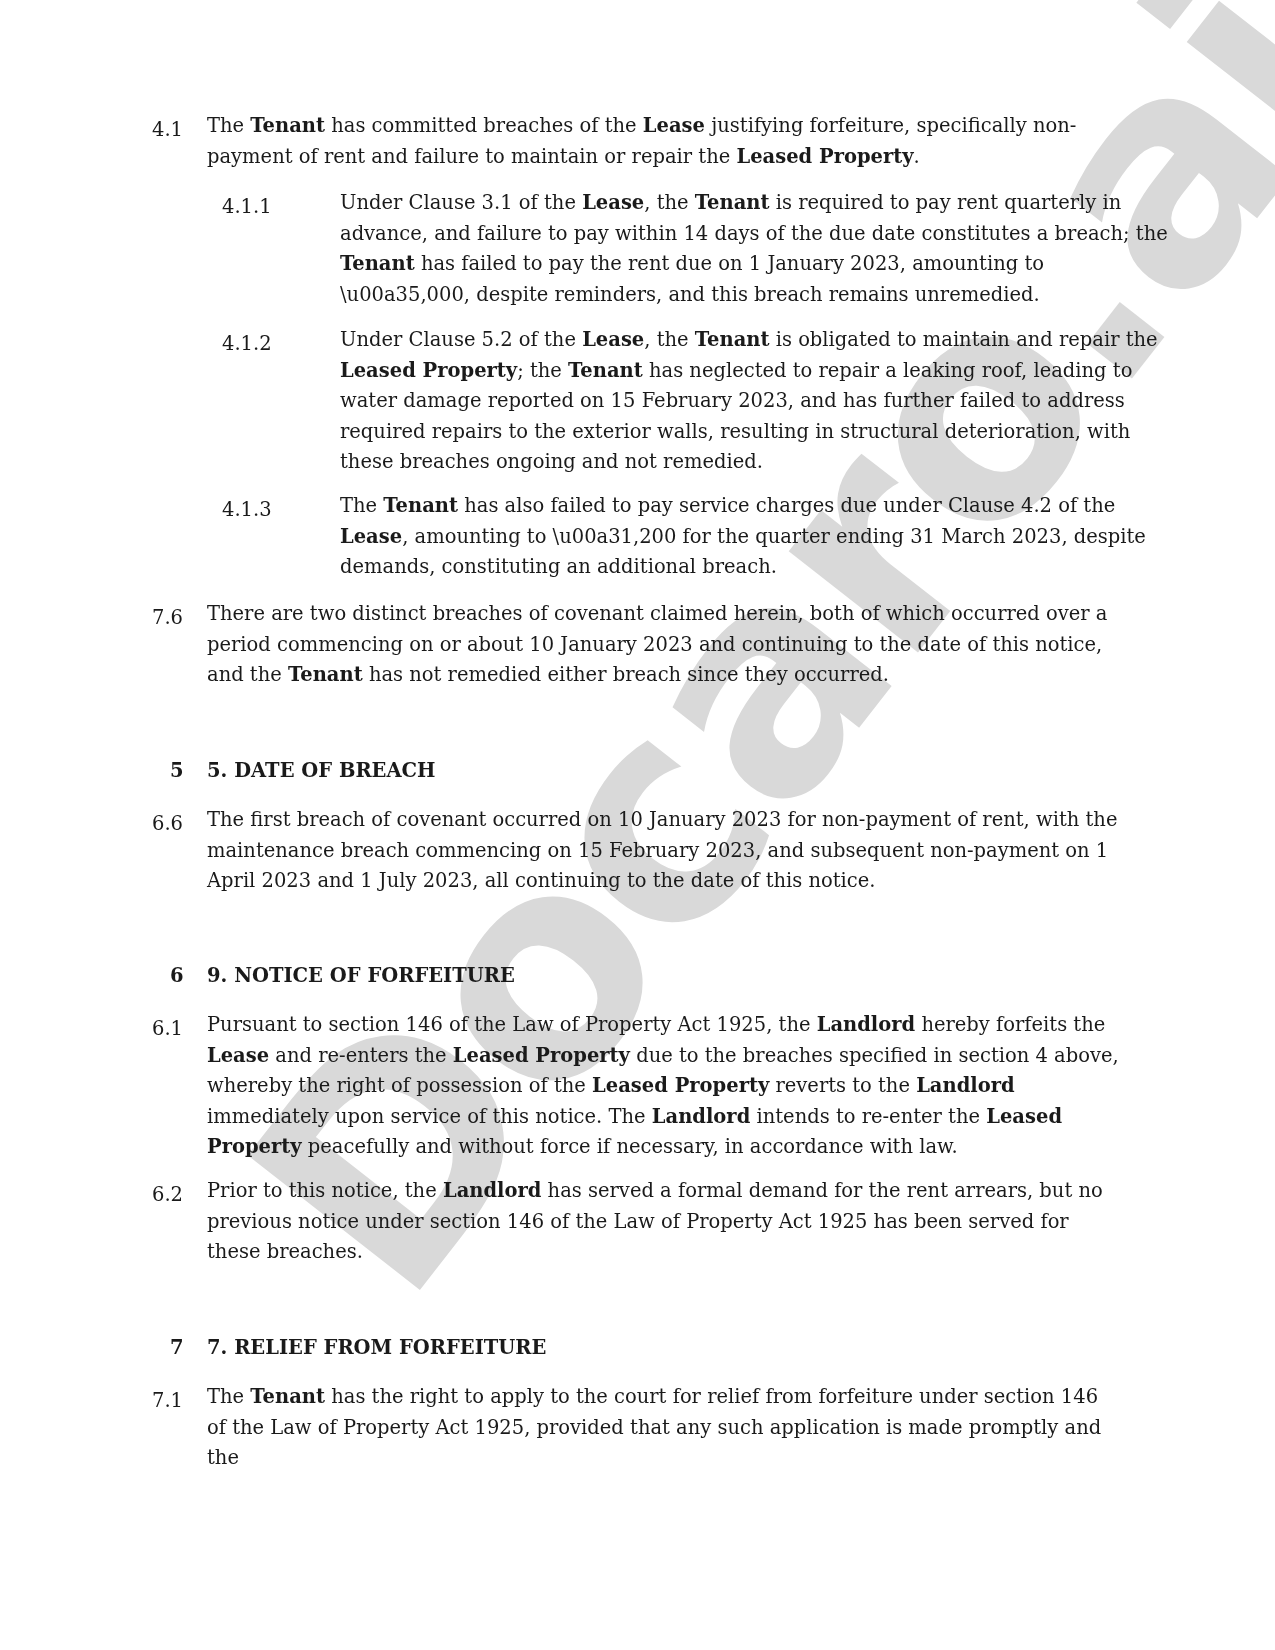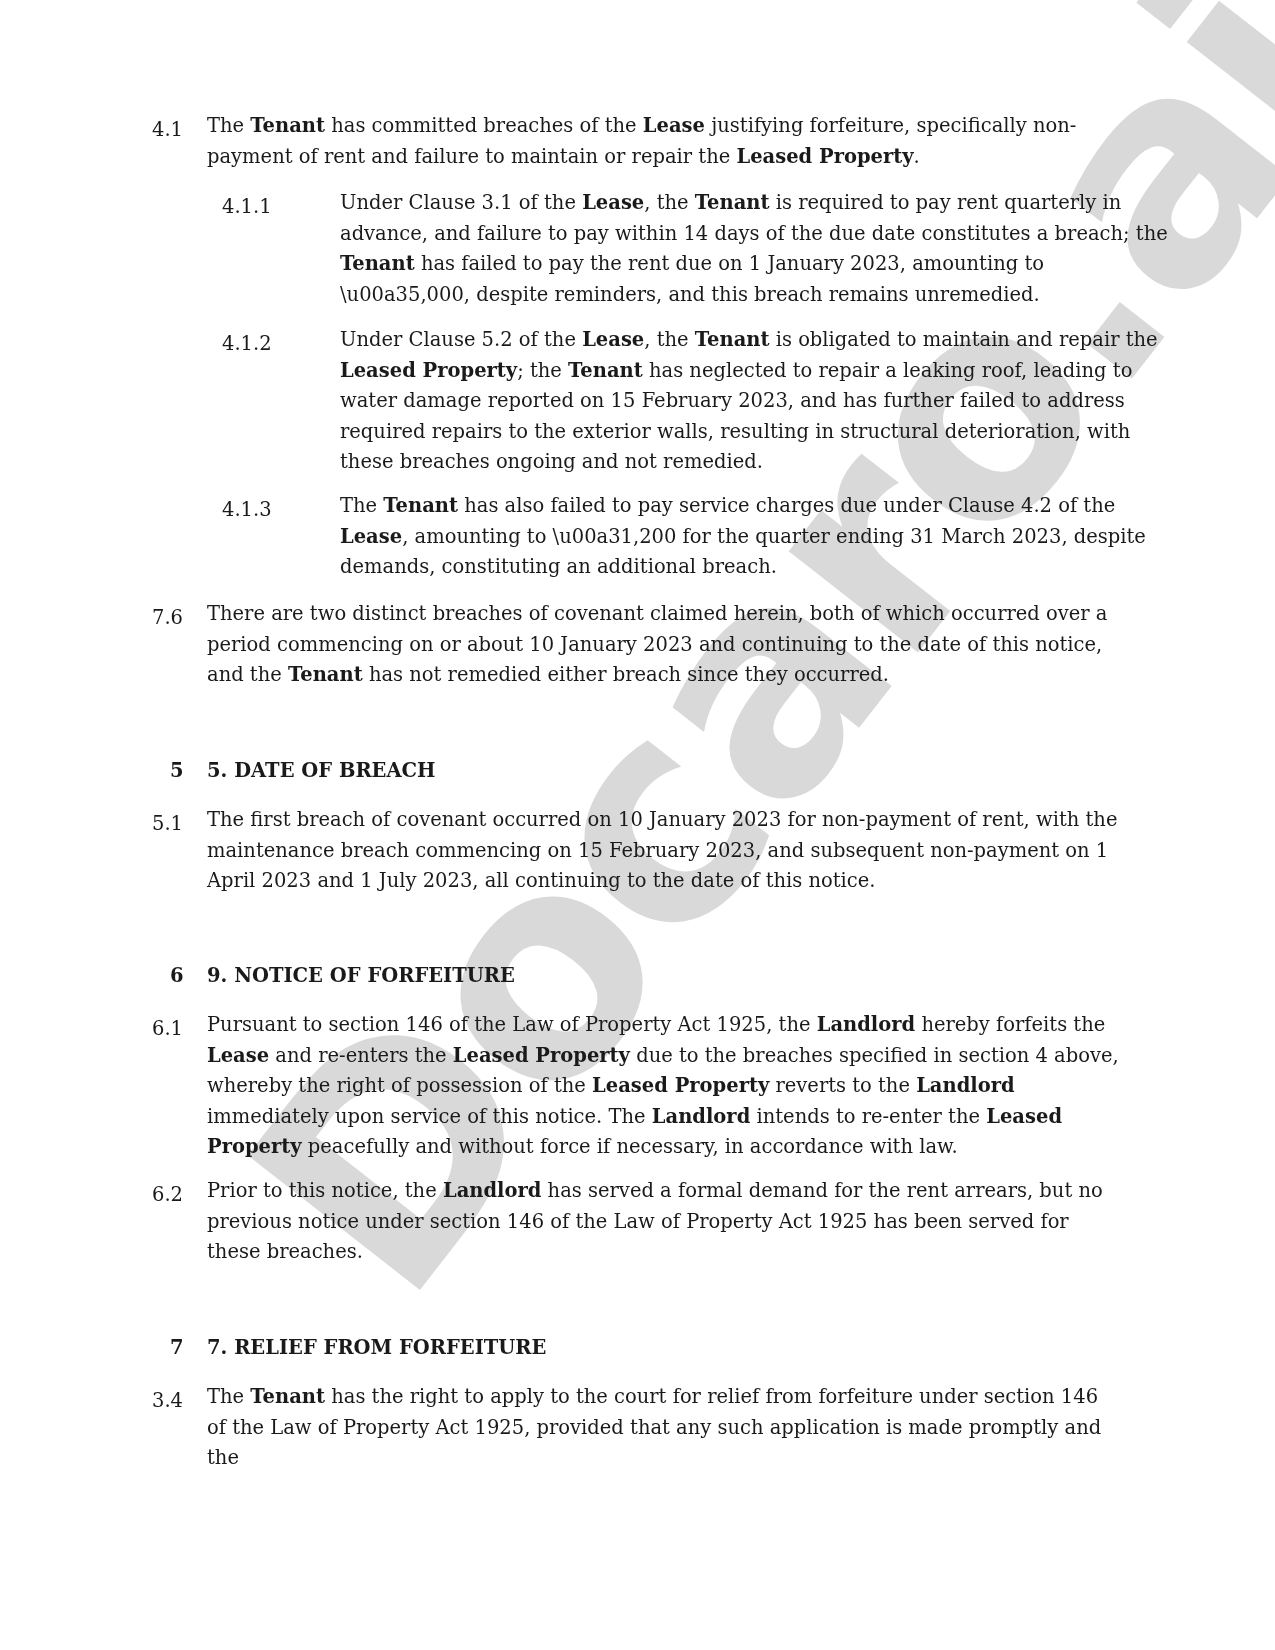--- a/index.html
+++ b/index.html
@@ -55,21 +55,21 @@
       <span class="num">7.6</span>
       <span class="text">There are two distinct breaches of covenant claimed herein, both of which occurred over a period commencing on or about 10 January 2023 and continuing to the date of this notice, and the <b>Tenant</b> has not remedied either breach since they occurred.</span>
     </div>
 
     <div class="heading" style="top:756px;">
       <span class="hnum">5</span>
       <span class="htext">5. DATE OF BREACH</span>
     </div>
 
     <div class="item lvl1" style="top:805px;">
-      <span class="num">5.1</span>
+      <span class="num">6.6</span>
       <span class="text">The first breach of covenant occurred on 10 January 2023 for non-payment of rent, with the maintenance breach commencing on 15 February 2023, and subsequent non-payment on 1 April 2023 and 1 July 2023, all continuing to the date of this notice.</span>
     </div>
 
     <div class="heading" style="top:961px;">
       <span class="hnum">6</span>
       <span class="htext">9. NOTICE OF FORFEITURE</span>
     </div>
 
     <div class="item lvl1" style="top:1010px;">
       <span class="num">6.1</span>
@@ -80,18 +80,18 @@
       <span class="num">6.2</span>
       <span class="text">Prior to this notice, the <b>Landlord</b> has served a formal demand for the rent arrears, but no previous notice under section 146 of the Law of Property Act 1925 has been served for these breaches.</span>
     </div>
 
     <div class="heading" style="top:1333px;">
       <span class="hnum">7</span>
       <span class="htext">7. RELIEF FROM FORFEITURE</span>
     </div>
 
     <div class="item lvl1" style="top:1382px;">
-      <span class="num">3.4</span>
+      <span class="num">7.1</span>
       <span class="text">The <b>Tenant</b> has the right to apply to the court for relief from forfeiture under section 146 of the Law of Property Act 1925, provided that any such application is made promptly and the</span>
     </div>
 
   </div>
 </div>
 
 </body></html>

